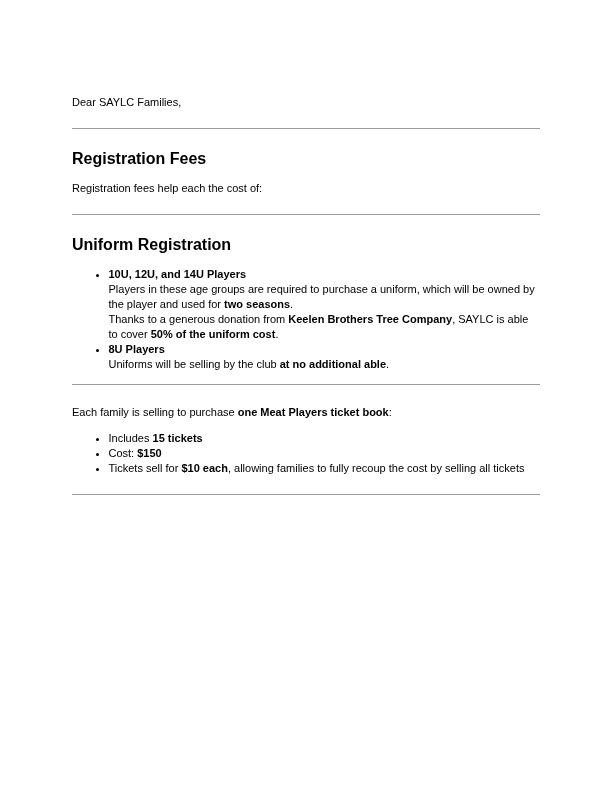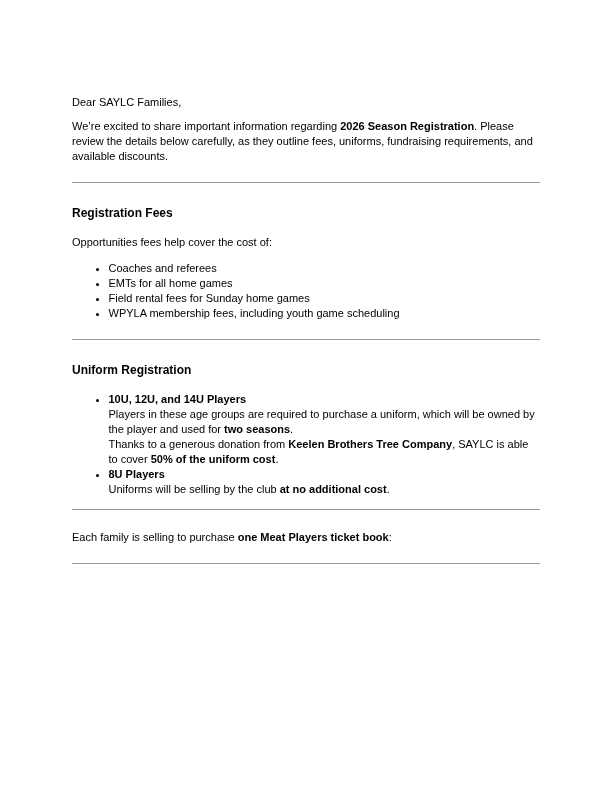--- a/index.html
+++ b/index.html
@@ -21,21 +21,21 @@
   p.greeting { margin-bottom: 9px; }
   p.section-intro { margin-bottom: 11px; }
   hr.divider {
     border: none;
     border-top: 1px solid #9b9b9b;
     margin: 18px 0 20px 0;
     height: 0;
   }
   hr.divider.tight { margin-top: 12px; }
   h2.section-heading {
-    font-size: 12px;
+    font-size: 16px;
     line-height: 20px;
     font-weight: bold;
     margin: 0 0 12px 0;
     color: #000000;
   }
   ul.bullet-list {
     margin: 0;
     padding: 0 0 0 36.5px;
     list-style: disc outside;
   }
@@ -43,47 +43,45 @@
   .b { font-weight: bold; }
   section { margin: 0; }
 </style>
 </head>
 <body>
 
 <div class="page">
 
   <p class="greeting"><span>Dear SAYLC Families,</span></p>
 
-  <p class="intro"><span>We’re excited to share important information regarding </span><span class="b">2026 Season Registration</span><span>. Please review the details below carefully, as they outline fees, uniforms, fundraising requirements, and available discounts.</span></p>
 
   <hr class="divider">
 
   <section>
     <h2 class="section-heading">Registration Fees</h2>
-    <p class="section-intro"><span>Opportunities fees help cover the cost of:</span></p>
-    <ul class="bullet-list">
-      <li><span>Coaches and referees</span></li>
-      <li><span>EMTs for all home games</span></li>
-      <li><span>Field rental fees for Sunday home games</span></li>
-      <li><span>WPYLA membership fees, including youth game scheduling</span></li>
-    </ul>
+    <p class="section-intro"><span>Registration fees help each the cost of:</span></p>
   </section>
 
   <hr class="divider">
 
   <section>
     <h2 class="section-heading">Uniform Registration</h2>
     <ul class="bullet-list">
       <li><span class="b">10U, 12U, and 14U Players</span><br><span>Players in these age groups are required to purchase a uniform, which will be owned by the player and used for </span><span class="b">two seasons</span><span>.</span><br><span>Thanks to a generous donation from </span><span class="b">Keelen Brothers Tree Company</span><span>, SAYLC is able to cover </span><span class="b">50% of the uniform cost</span><span>.</span></li>
-      <li><span class="b">8U Players</span><br><span>Uniforms will be selling by the club </span><span class="b">at no additional cost</span><span>.</span></li>
+      <li><span class="b">8U Players</span><br><span>Uniforms will be selling by the club </span><span class="b">at no additional able</span><span>.</span></li>
     </ul>
   </section>
 
   <hr class="divider tight">
 
   <section>
     <p class="section-intro"><span>Each family is selling to purchase </span><span class="b">one Meat Players ticket book</span><span>:</span></p>
+    <ul class="bullet-list">
+      <li><span>Includes </span><span class="b">15 tickets</span></li>
+      <li><span>Cost: </span><span class="b">$150</span></li>
+      <li><span>Tickets sell for </span><span class="b">$10 each</span><span>, allowing families to fully recoup the cost by selling all tickets</span></li>
+    </ul>
   </section>
 
   <hr class="divider">
 
 
 </div>
 
 </body></html>

